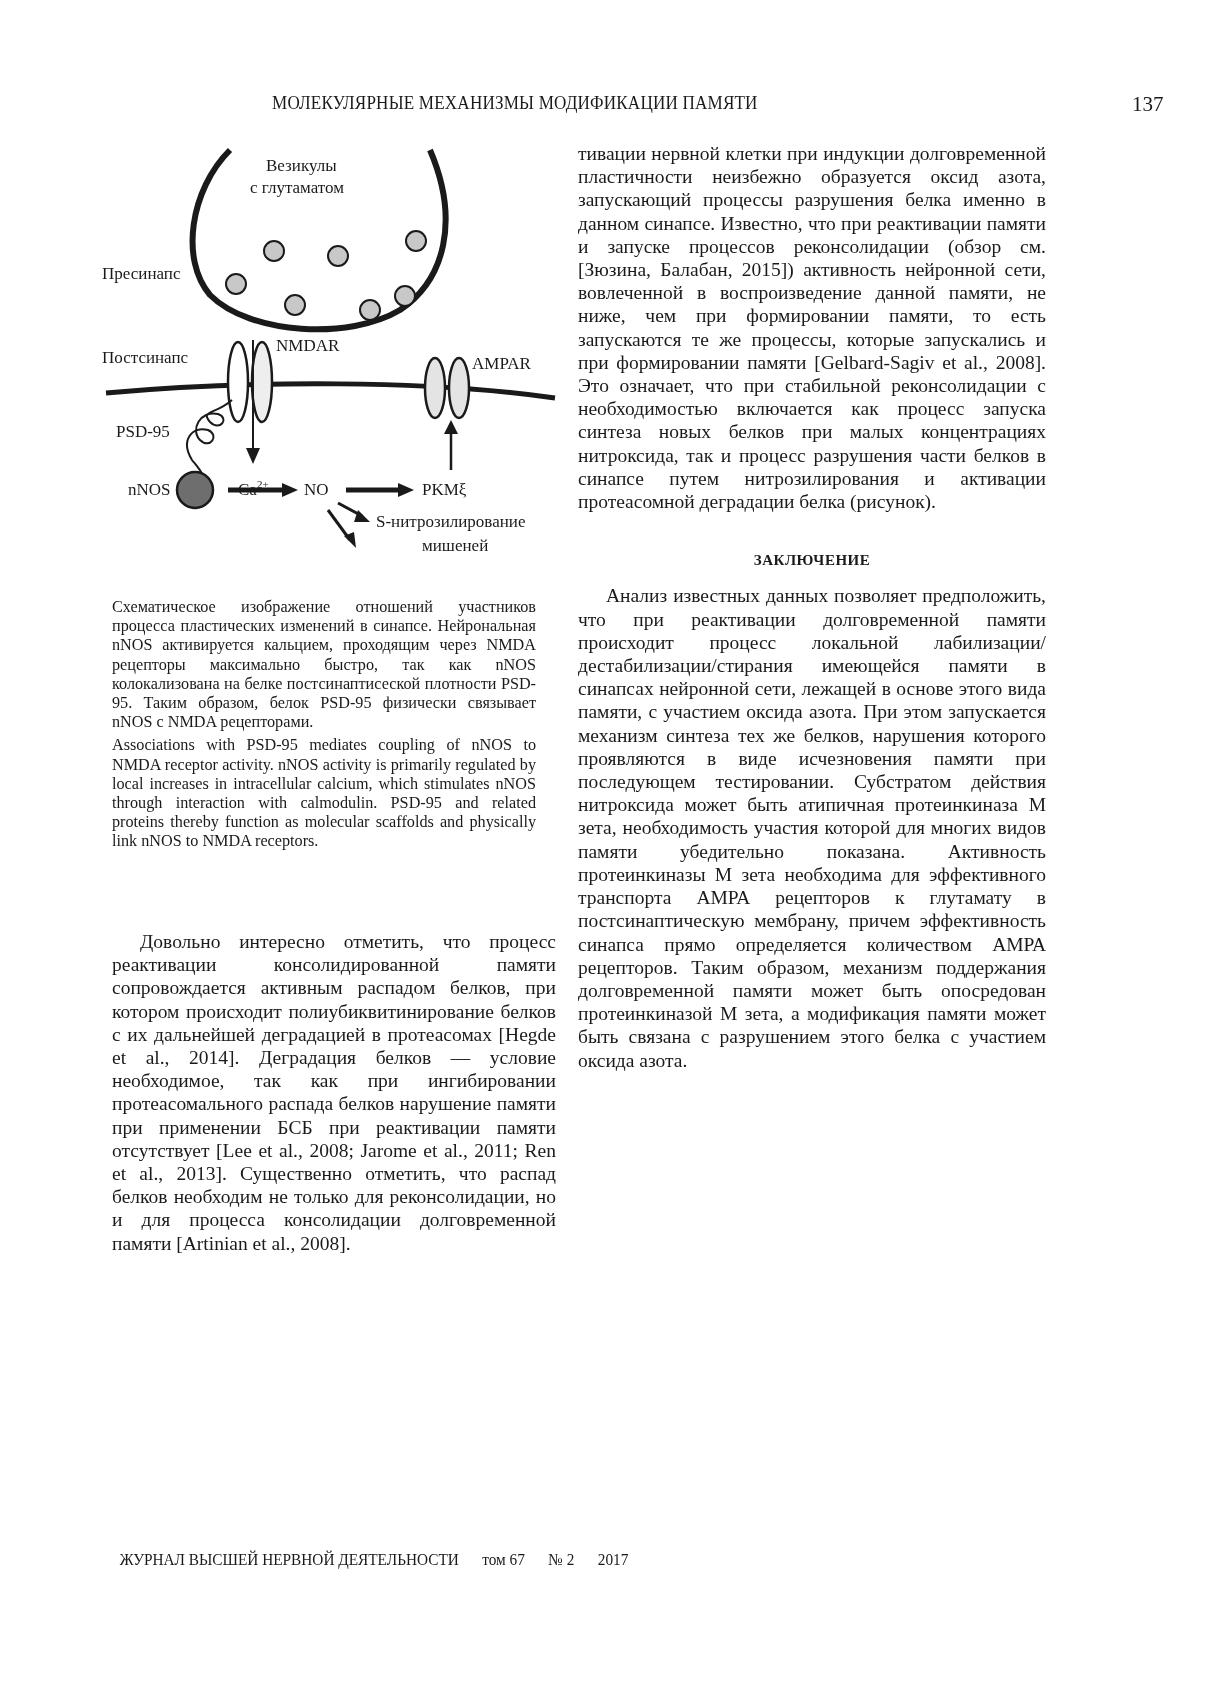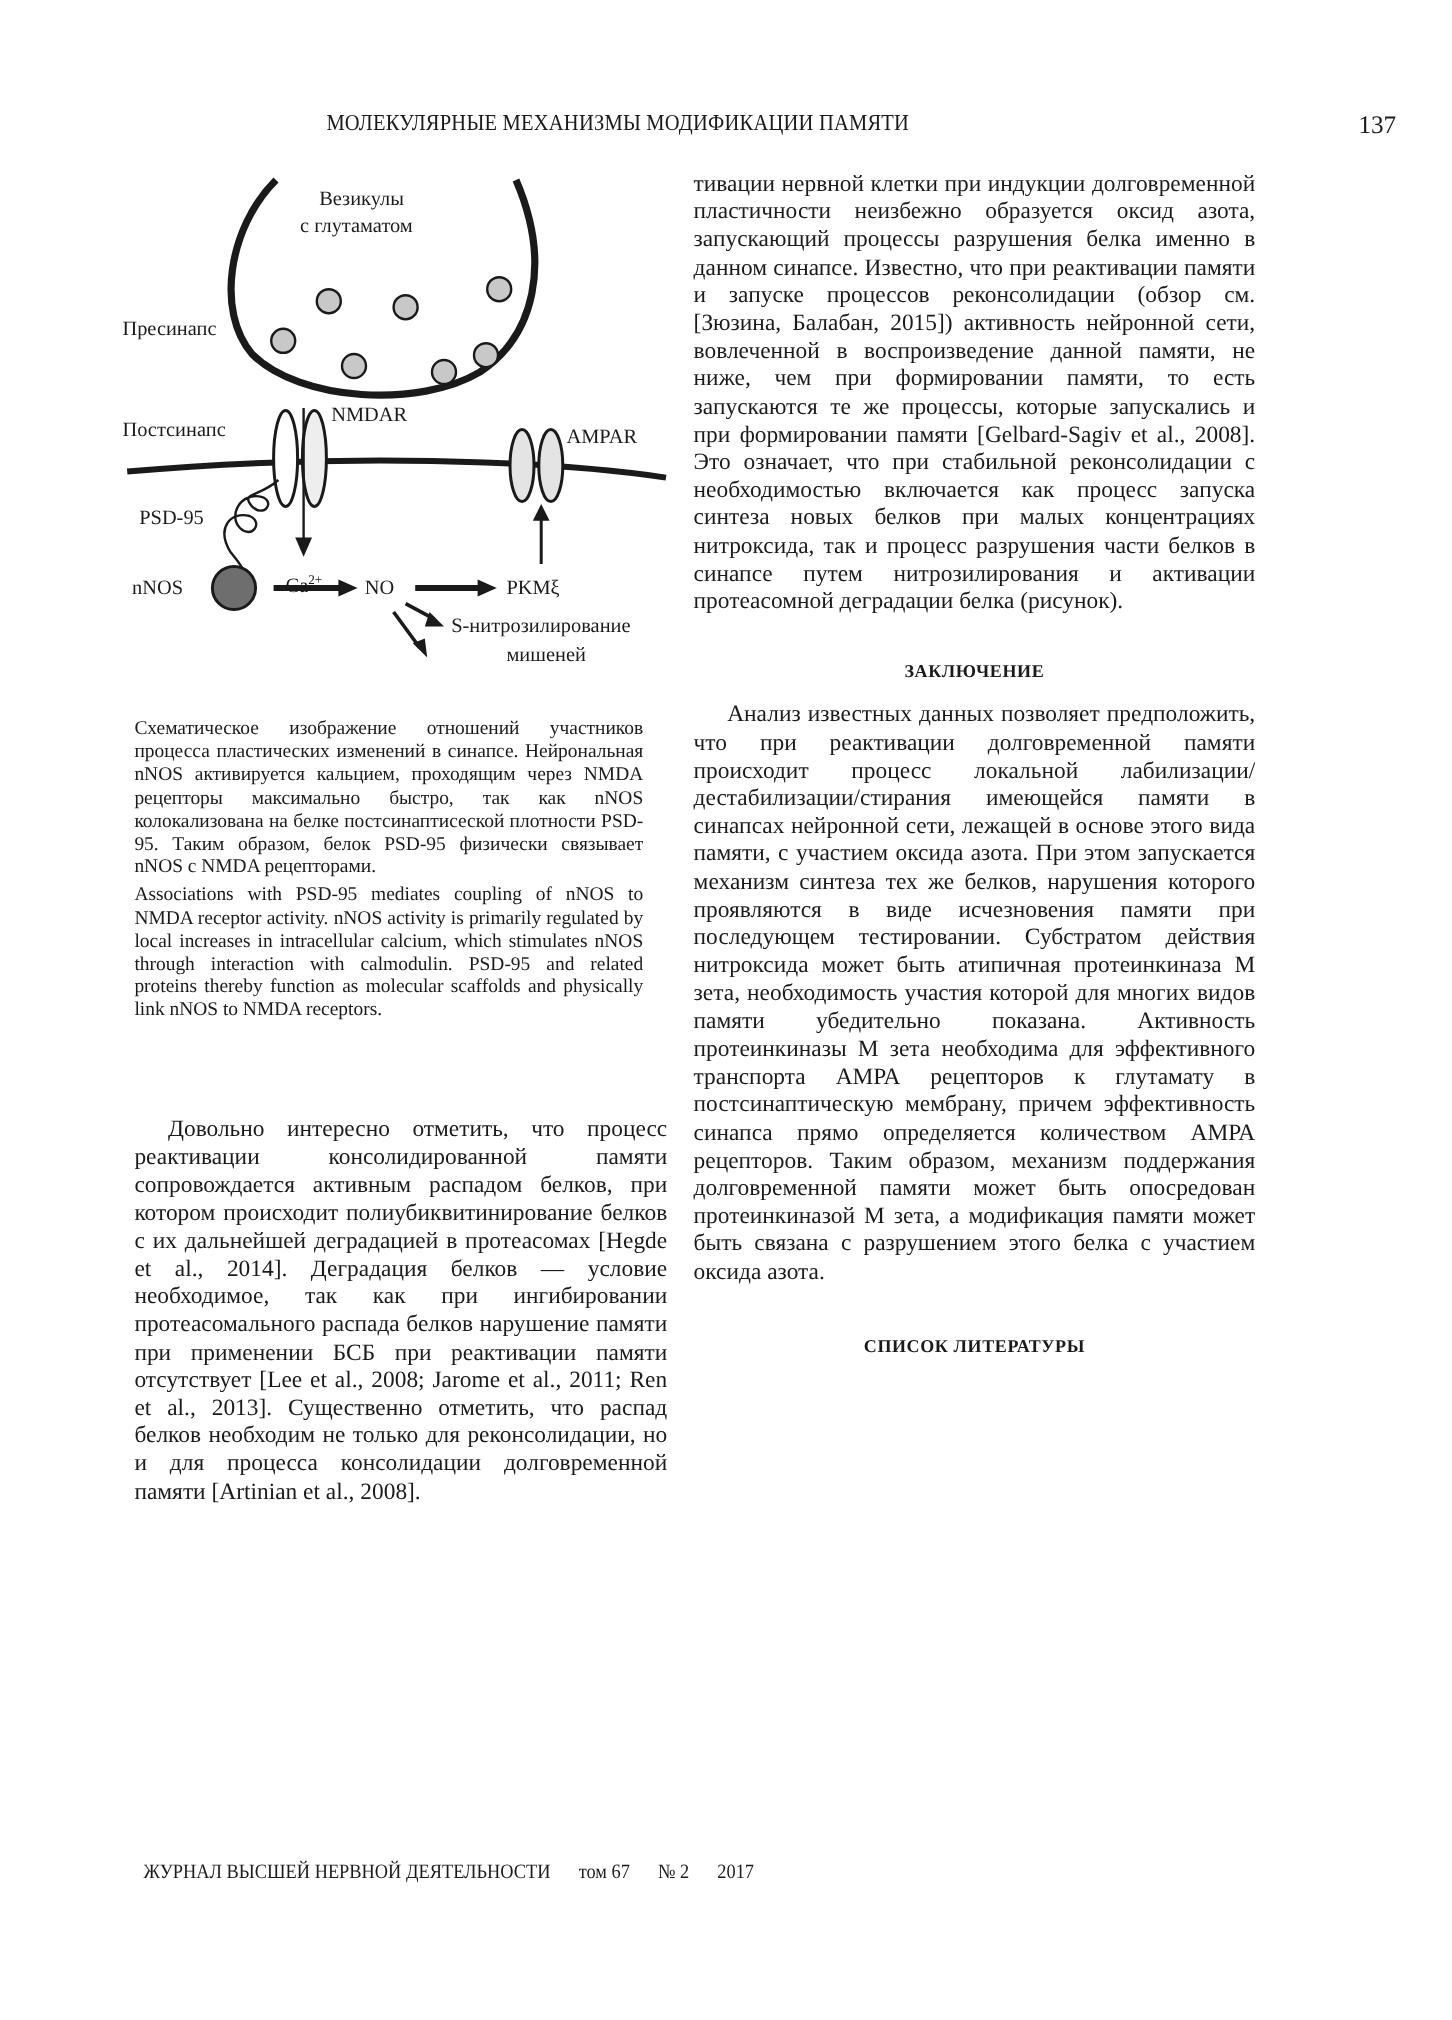--- a/index.html
+++ b/index.html
@@ -70,38 +70,37 @@
     <polygon points="244,406 256,418 254,402" fill="#1a1a1a"></polygon>
   </svg>
   <div class="lbl" style="left:166px;top:26px;">Везикулы</div>
   <div class="lbl" style="left:150px;top:48px;">с глутаматом</div>
   <div class="lbl" style="left:2px;top:134px;">Пресинапс</div>
   <div class="lbl" style="left:2px;top:218px;">Постсинапс</div>
   <div class="lbl" style="left:176px;top:206px;">NMDAR</div>
   <div class="lbl" style="left:372px;top:224px;">AMPAR</div>
   <div class="lbl" style="left:16px;top:292px;">PSD-95</div>
   <div class="lbl" style="left:138px;top:348px;"><span>Ca</span><sup style="font-size:11px;">2+</sup></div>
-  <div class="lbl" style="left:10px;top:350px;text-align:right;">nNOS</div>
+  <div class="lbl" style="left:28px;top:350px;text-align:right;">nNOS</div>
   <div class="lbl" style="left:204px;top:350px;">NO</div>
   <div class="lbl" style="left:322px;top:350px;">PKMξ</div>
   <div class="lbl" style="left:276px;top:382px;">S-нитрозилирование</div>
   <div class="lbl" style="left:322px;top:406px;">мишеней</div>
 </div>
 
 <div class="caption" style="top:598px;">
   <p>Схематическое изображение отношений участников процесса пластических изменений в синапсе. Нейрональная nNOS активируется кальцием, проходящим через NMDA рецепторы максимально быстро, так как nNOS колокализована на белке постсинаптисеской плотности PSD-95. Таким образом, белок PSD-95 физически связывает nNOS с NMDA рецепторами.</p>
   <p>Associations with PSD-95 mediates coupling of nNOS to NMDA receptor activity. nNOS activity is primarily regulated by local increases in intracellular calcium, which stimulates nNOS through interaction with calmodulin. PSD-95 and related proteins thereby function as molecular scaffolds and physically link nNOS to NMDA receptors.</p>
 </div>
 
 <div class="col lcol" style="top:930px;">
   <p class="indent">Довольно интересно отметить, что процесс реактивации консолидированной памяти сопровождается активным распадом белков, при котором происходит полиубиквитинирование белков с их дальнейшей деградацией в протеасомах [Hegde et al., 2014]. Деградация белков — условие необходимое, так как при ингибировании протеасомального распада белков нарушение памяти при применении БСБ при реактивации памяти отсутствует [Lee et al., 2008; Jarome et al., 2011; Ren et al., 2013]. Существенно отметить, что распад белков необходим не только для реконсолидации, но и для процесса консолидации долговременной памяти [Artinian et al., 2008].</p>
 </div>
 
 <div class="col rcol" style="top:142px;">
   <p>тивации нервной клетки при индукции долговременной пластичности неизбежно образуется оксид азота, запускающий процессы разрушения белка именно в данном синапсе. Известно, что при реактивации памяти и запуске процессов реконсолидации (обзор см. [Зюзина, Балабан, 2015]) активность нейронной сети, вовлеченной в воспроизведение данной памяти, не ниже, чем при формировании памяти, то есть запускаются те же процессы, которые запускались и при формировании памяти [Gelbard-Sagiv et al., 2008]. Это означает, что при стабильной реконсолидации с необходимостью включается как процесс запуска синтеза новых белков при малых концентрациях нитроксида, так и процесс разрушения части белков в синапсе путем нитрозилирования и активации протеасомной деградации белка (рисунок).</p>
   <h3 class="heading" style="margin-top:36px;margin-bottom:12px;">ЗАКЛЮЧЕНИЕ</h3>
   <p class="indent">Анализ известных данных позволяет предположить, что при реактивации долговременной памяти происходит процесс локальной лабилизации/дестабилизации/стирания имеющейся памяти в синапсах нейронной сети, лежащей в основе этого вида памяти, с участием оксида азота. При этом запускается механизм синтеза тех же белков, нарушения которого проявляются в виде исчезновения памяти при последующем тестировании. Субстратом действия нитроксида может быть атипичная протеинкиназа М зета, необходимость участия которой для многих видов памяти убедительно показана. Активность протеинкиназы М зета необходима для эффективного транспорта АМРА рецепторов к глутамату в постсинаптическую мембрану, причем эффективность синапса прямо определяется количеством АМРА рецепторов. Таким образом, механизм поддержания долговременной памяти может быть опосредован протеинкиназой М зета, а модификация памяти может быть связана с разрушением этого белка с участием оксида азота.</p>
-  <h3 class="heading" style="margin-top:40px;margin-bottom:10px;">СПИСОК ЛИТЕРАТУРЫ</h3>
 </div>
 
 <div class="abs footer">
   <span>ЖУРНАЛ ВЫСШЕЙ НЕРВНОЙ ДЕЯТЕЛЬНОСТИ</span><span>том 67</span><span>№ 2</span><span>2017</span>
 </div>
 
 </body></html>

